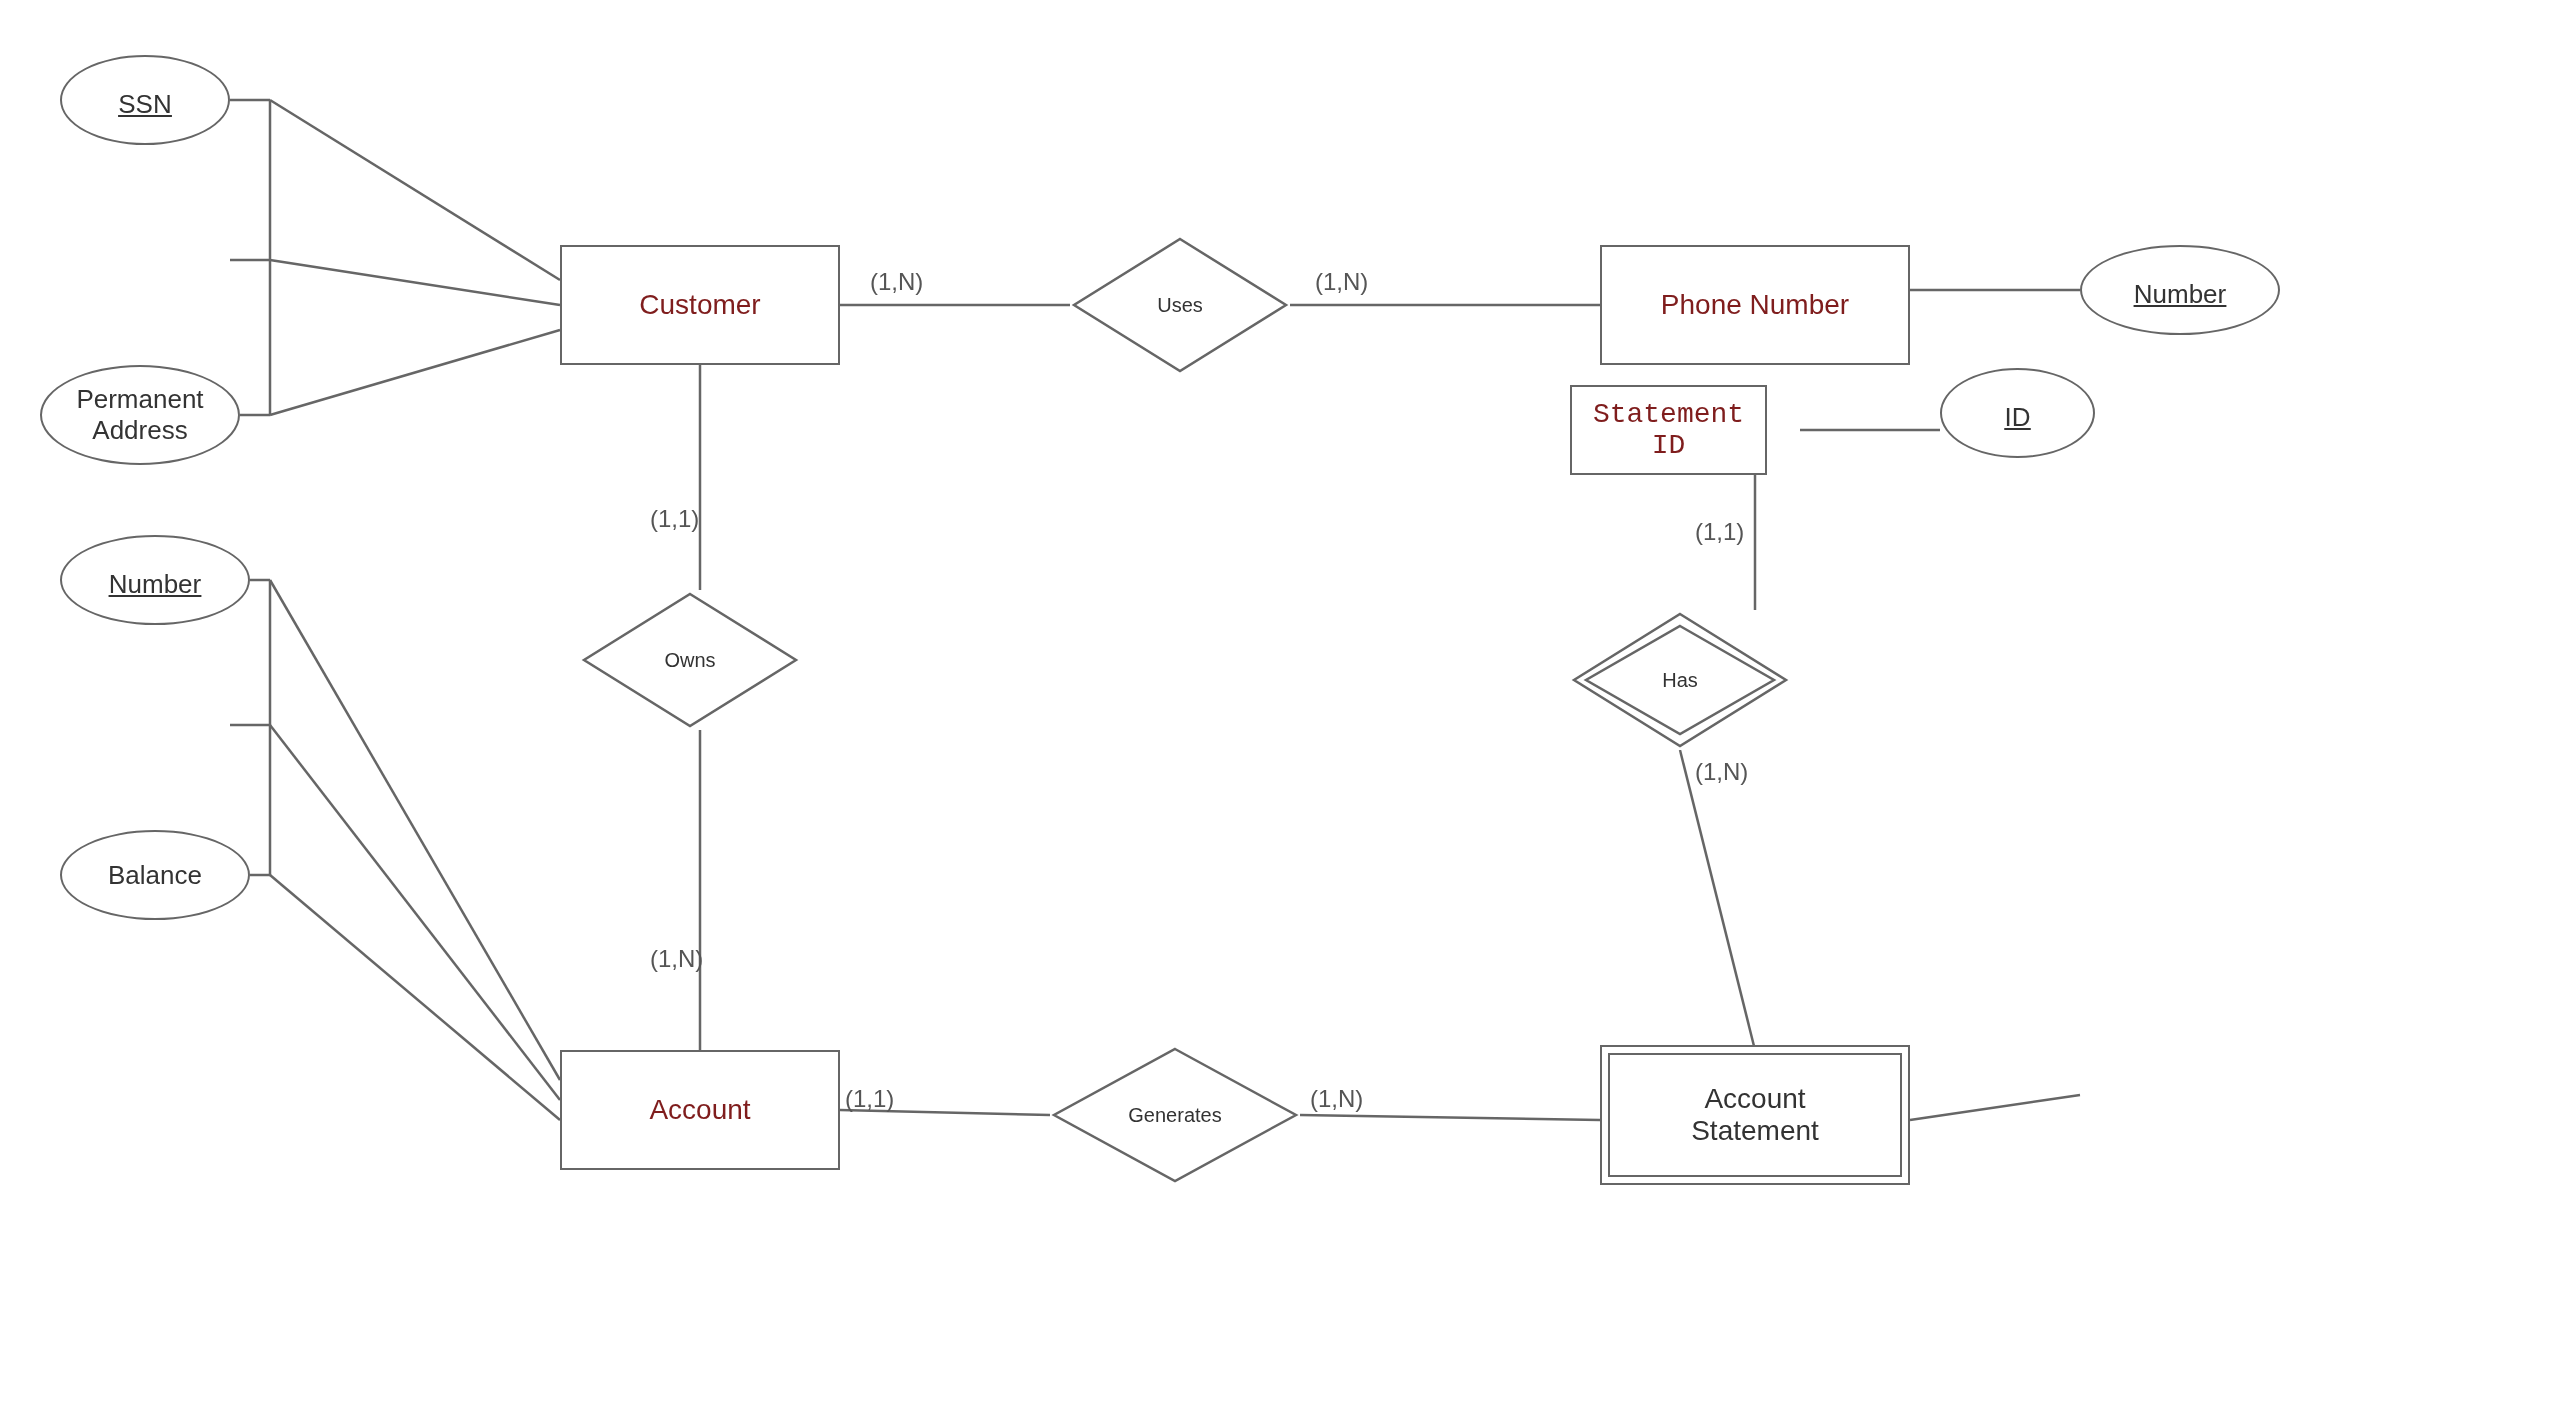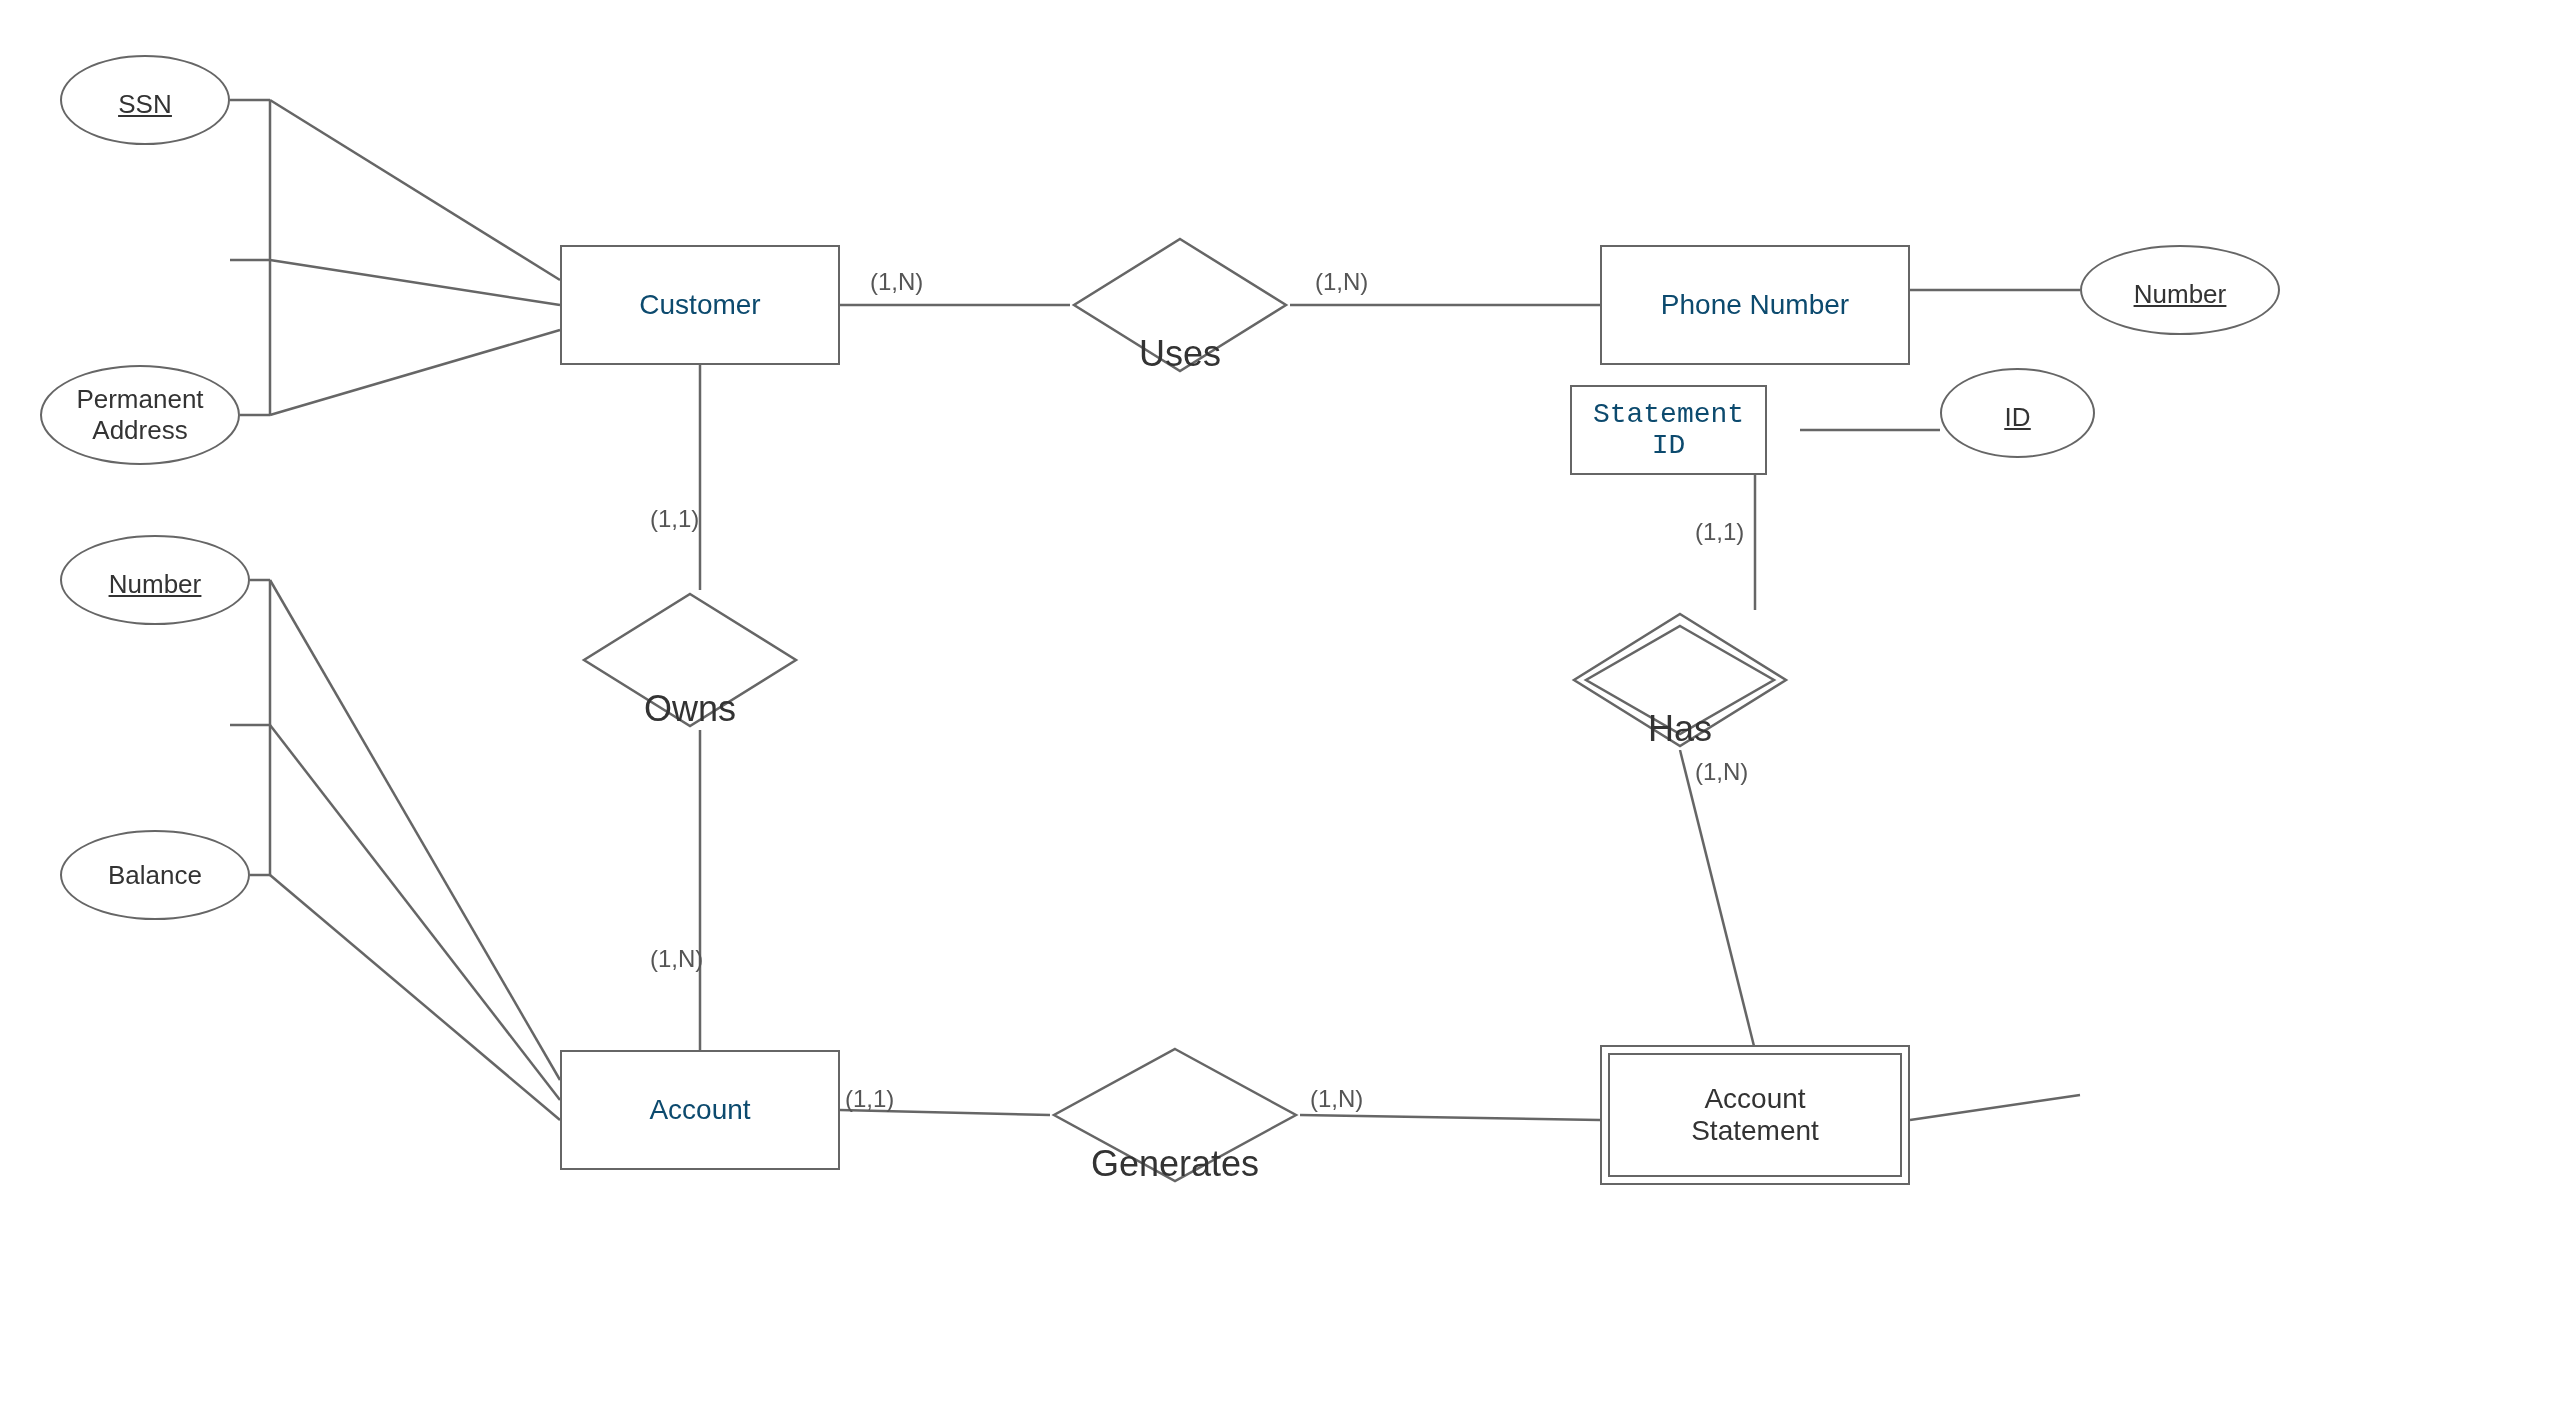--- a/index.html
+++ b/index.html
@@ -19,21 +19,21 @@
     
     .entity {
       position: absolute;
       border: 2.5px solid #666;
       background: #fff;
       display: flex;
       align-items: center;
       justify-content: center;
       text-align: center;
       font-size: 28px;
-      color: #0c4a6e;
+      color: #7f1d1d;
     }
     
     .entity-weak {
       position: absolute;
       border: 2.5px solid #666;
       background: #fff;
       display: flex;
       align-items: center;
       justify-content: center;
       text-align: center;
@@ -65,24 +65,24 @@
     
     .attribute-key span {
       text-decoration: underline;
       margin-top: 8px;
     }
     
     .relationship {
       position: absolute;
       background: #fff;
       display: flex;
-      align-items: flex-end;
-      justify-content: center;
-      text-align: center;
-      font-size: 36px;
+      align-items: center;
+      justify-content: center;
+      text-align: center;
+      font-size: 20px;
       color: #333;
     }
     .diamond {
       position: absolute;
       width: 100%;
       height: 100%;
       top: 0;
       left: 0;
     }
     .relationship-label {

